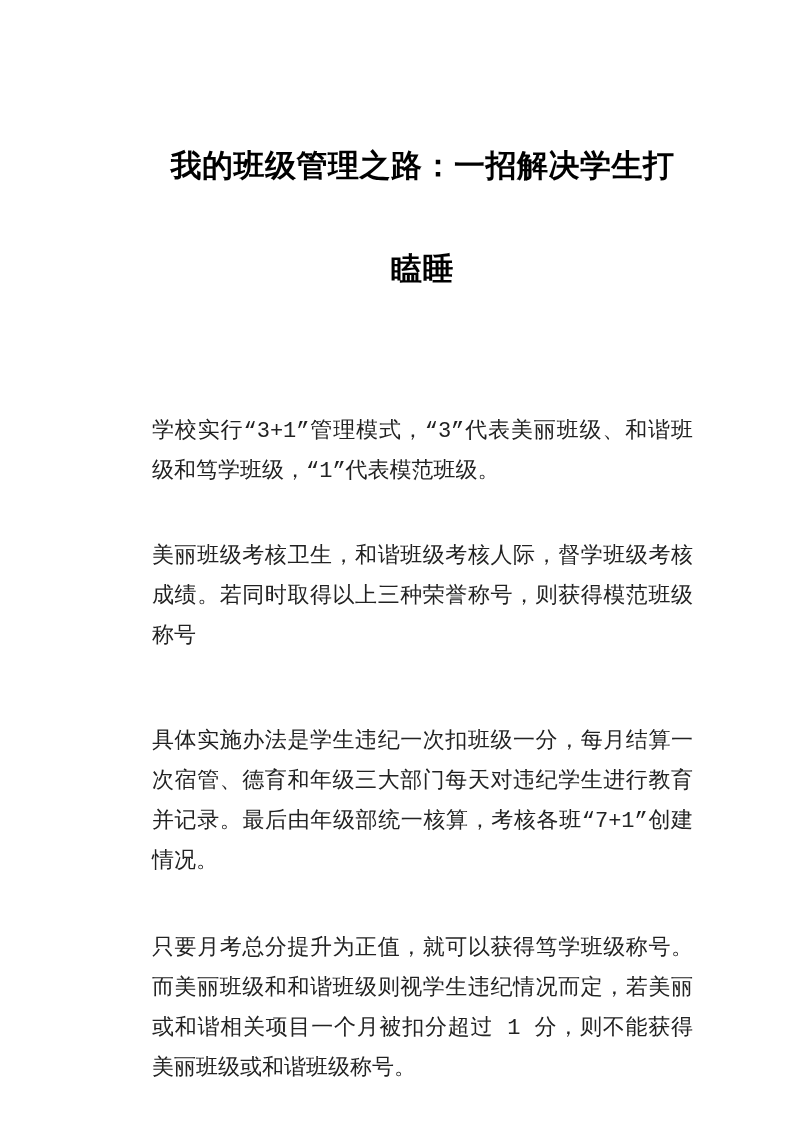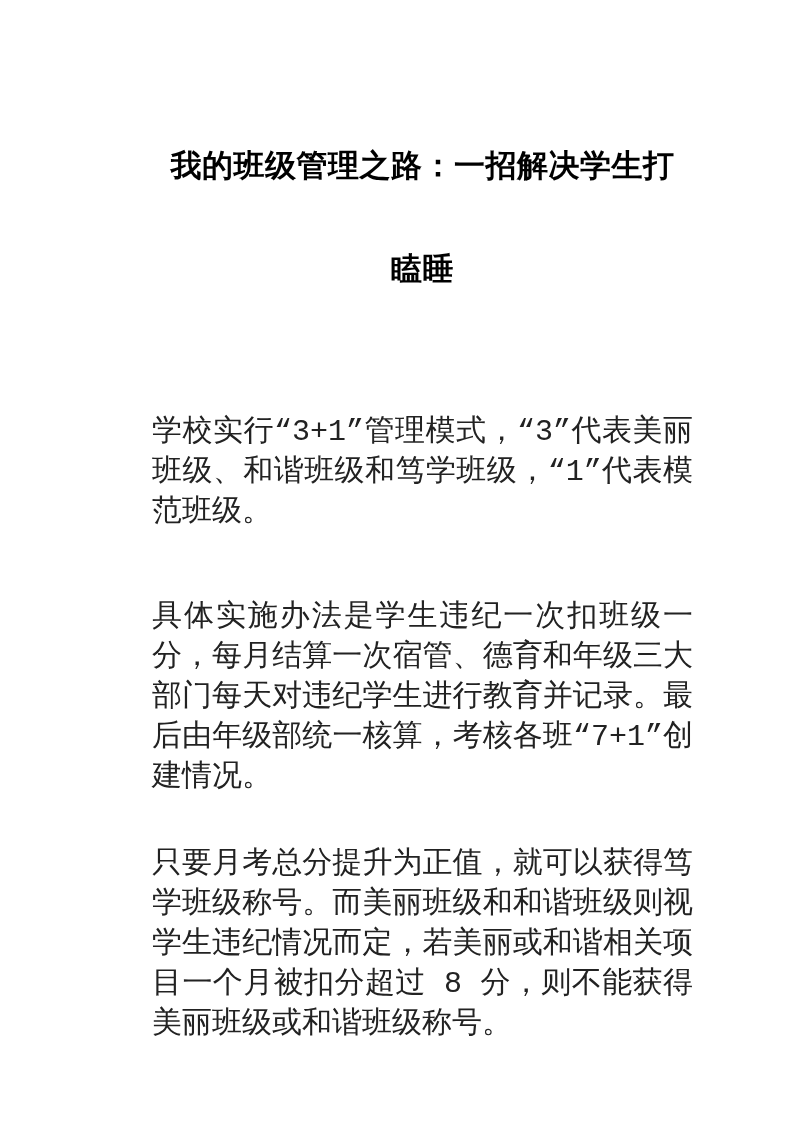--- a/index.html
+++ b/index.html
@@ -21,21 +21,21 @@
     margin-top: 92px;
     font-size: 31px;
     font-weight: 700;
     line-height: 103px;
     text-align: center;
     color: #000000;
     letter-spacing: 0.5px;
   }
   .doc-title .title-line { display: block; }
   .para {
-    font-size: 30px;
+    font-size: 22px;
     line-height: 40px;
     color: #222222;
     text-align: justify;
     text-justify: inter-ideograph;
     word-break: break-all;
   }
   .para-1 { margin-top: 90px; }
   .para-2 { margin-top: 45px; }
   .para-3 { margin-top: 65px; }
   .para-4 { margin-top: 47px; }
@@ -44,18 +44,19 @@
 <body>
 
 <div class="page">
 
   <h1 class="doc-title">
     <span class="title-line">我的班级管理之路：一招解决学生打瞌睡</span>
   </h1>
 
   <p class="para para-1">学校实行“3+1”管理模式，“3”代表美丽班级、和谐班级和笃学班级，“1”代表模范班级。</p>
 
+  <p class="para para-2">美丽班级考核卫生，和谐班级考核人际，督学班级考核成绩。若同时取得以上三种荣誉称号，则获得模范班级称号</p>
 
   <p class="para para-3">具体实施办法是学生违纪一次扣班级一分，每月结算一次宿管、德育和年级三大部门每天对违纪学生进行教育并记录。最后由年级部统一核算，考核各班“7+1”创建情况。</p>
 
-  <p class="para para-4">只要月考总分提升为正值，就可以获得笃学班级称号。而美丽班级和和谐班级则视学生违纪情况而定，若美丽或和谐相关项目一个月被扣分超过 8 分，则不能获得美丽班级或和谐班级称号。</p>
+  <p class="para para-4">只要月考总分提升为正值，就可以获得笃学班级称号。而美丽班级和和谐班级则视学生违纪情况而定，若美丽或和谐相关项目一个月被扣分超过 1 分，则不能获得美丽班级或和谐班级称号。</p>
 
 </div>
 
 </body></html>

